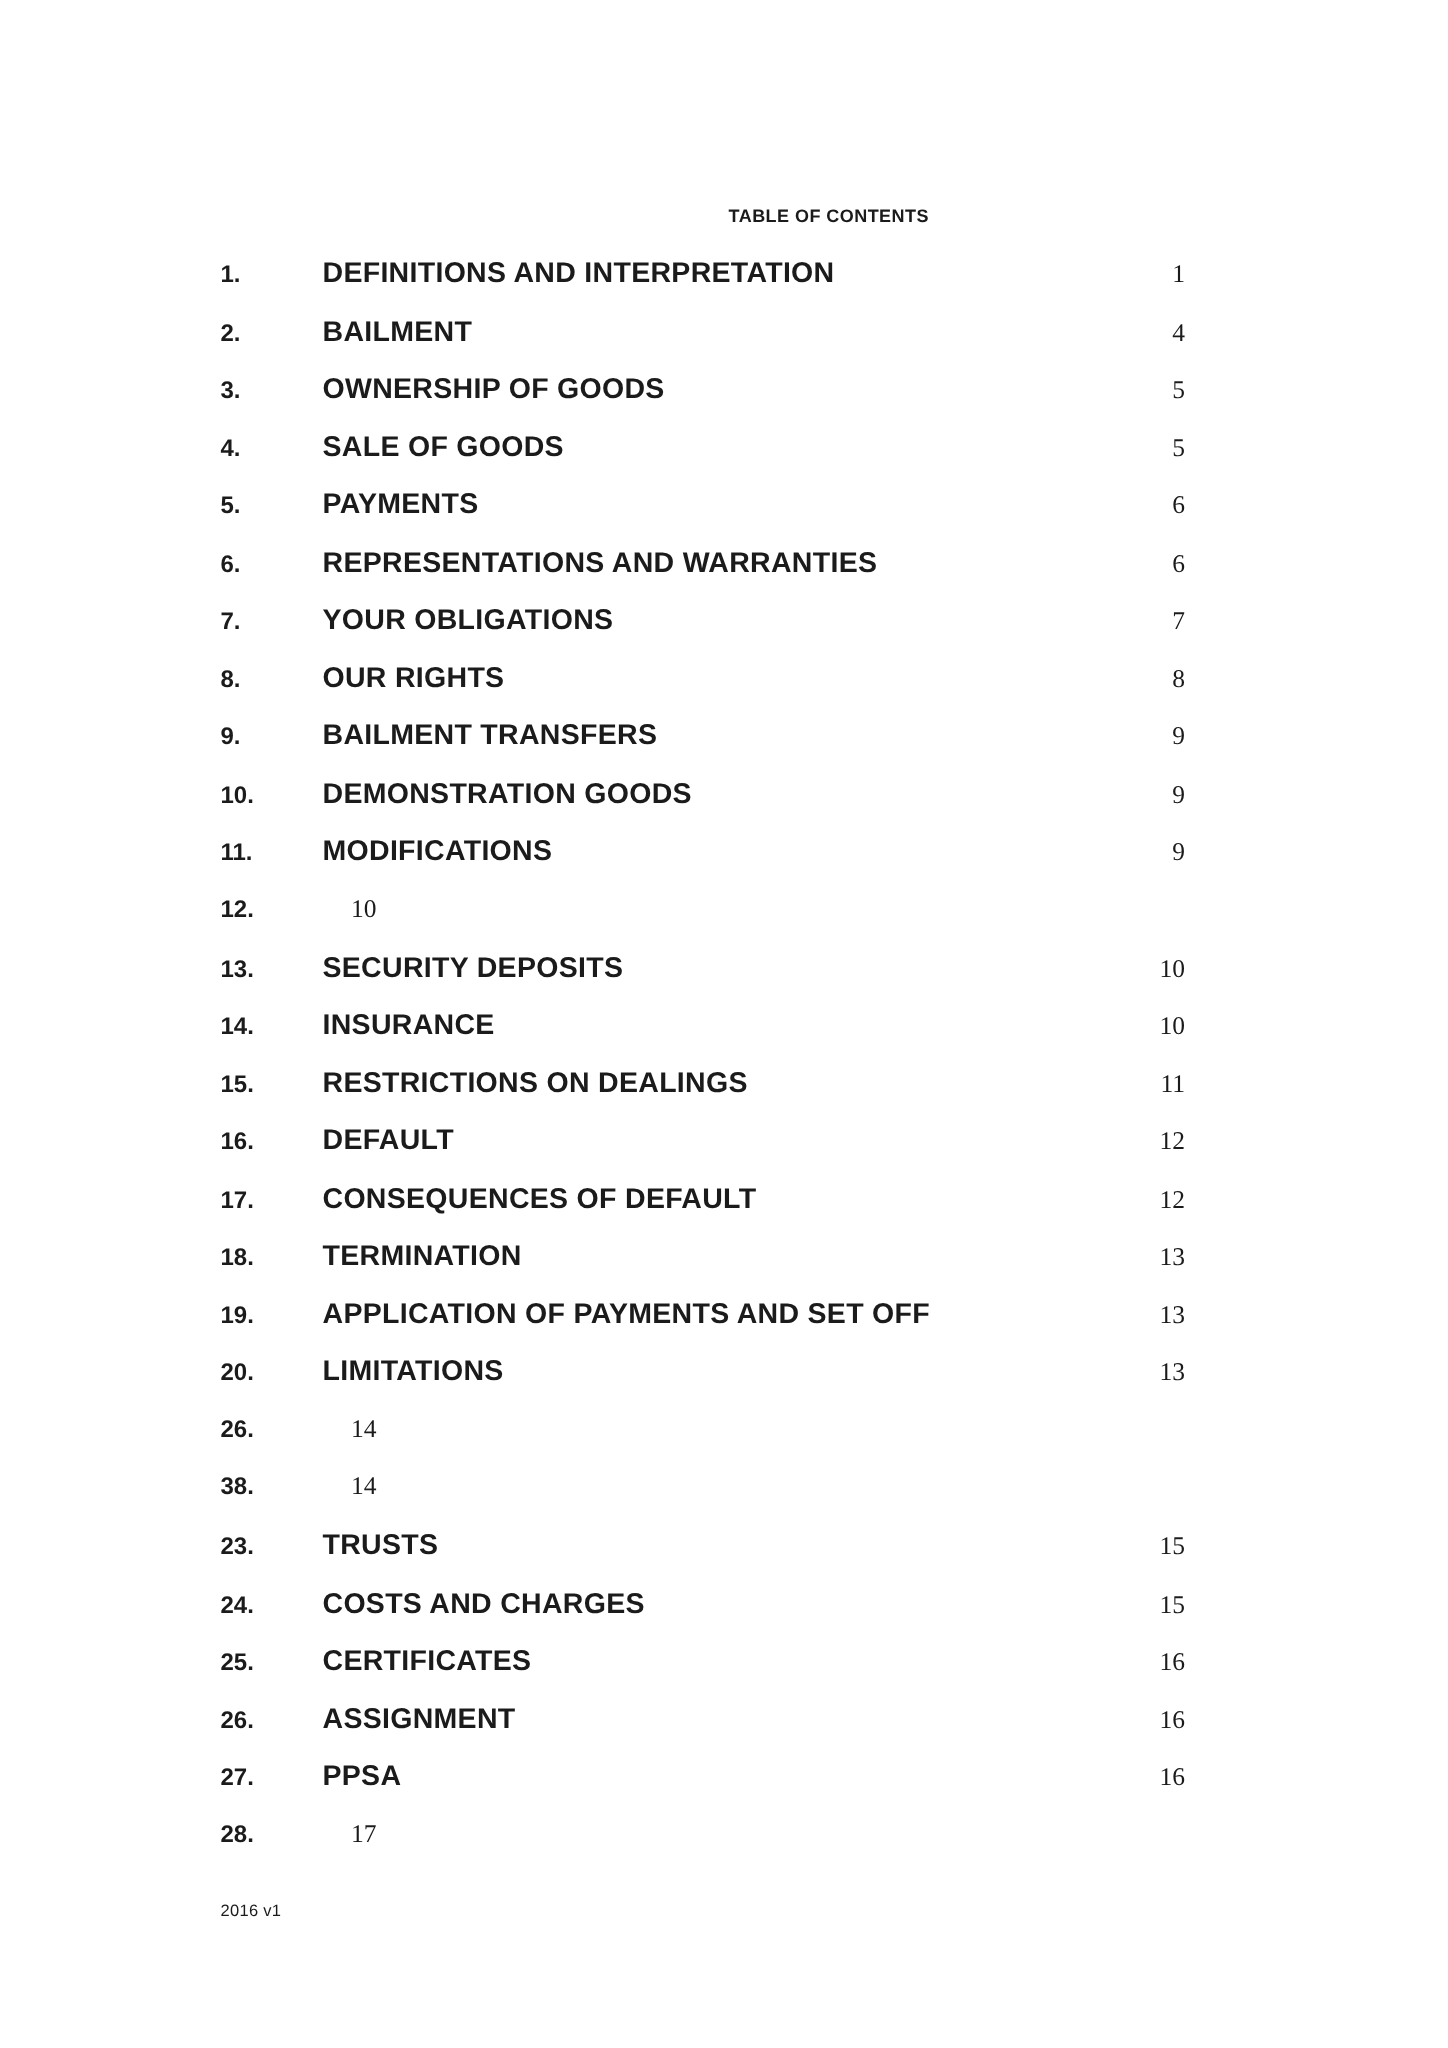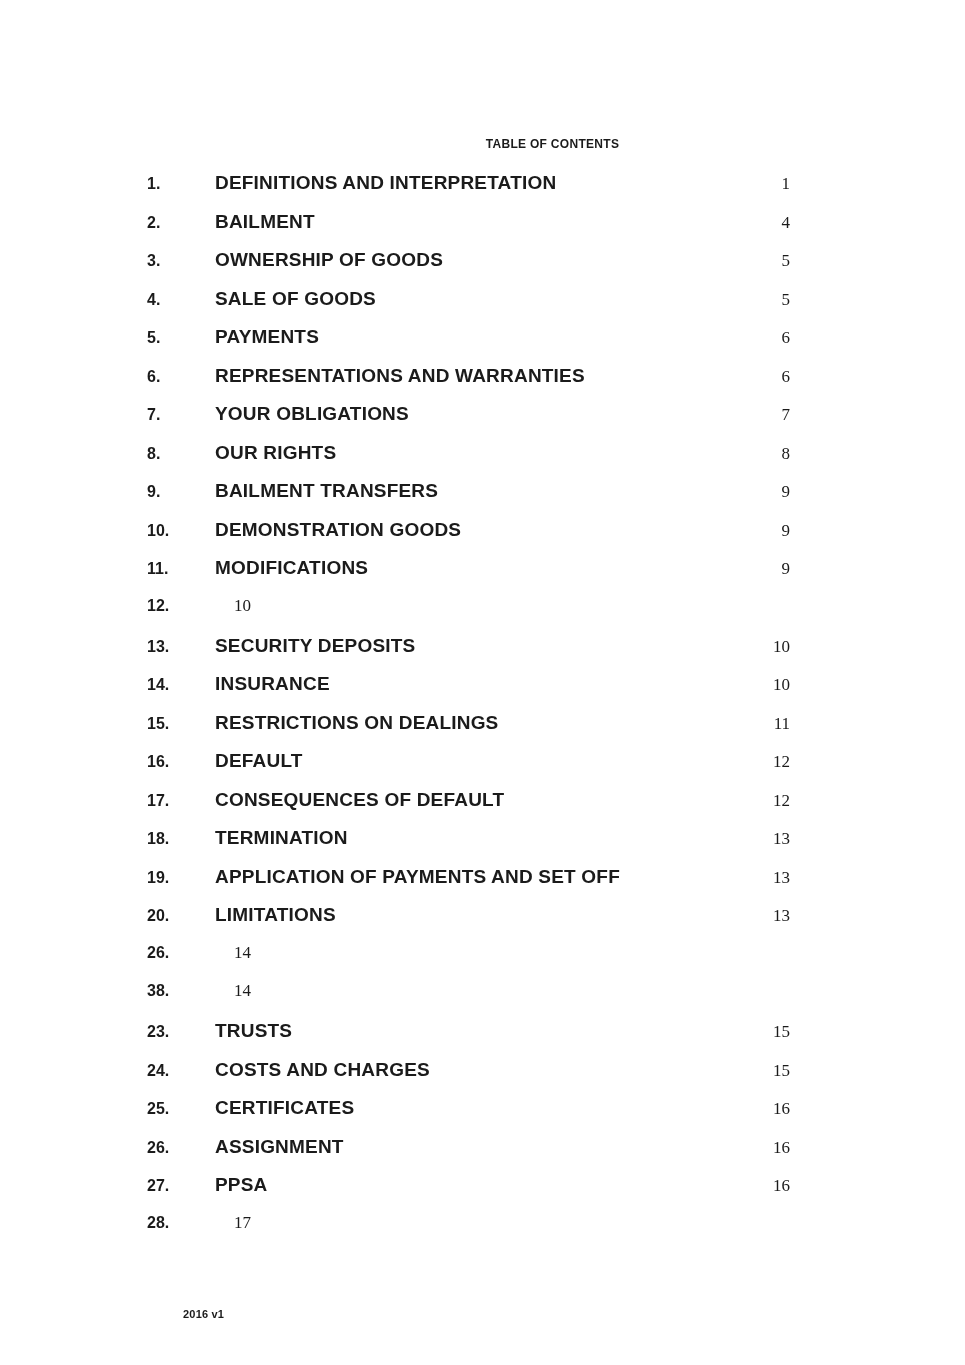--- a/index.html
+++ b/index.html
@@ -53,25 +53,24 @@
   .toc-page {
     flex: 0 0 36px;
     font-family: "Liberation Serif", serif;
     font-weight: normal;
     font-size: 17px;
     text-align: right;
   }
   .footer {
     position: absolute;
     left: 147px;
-    top: 1308px;
+    top: 1268px;
     font-size: 11px;
-    font-weight: bold;
+    font-weight: normal;
     letter-spacing: 0.2px;
-    margin-left: 36px;
   }
 </style>
 </head>
 <body>
 
 <div class="page">
   <div class="doc-title">TABLE OF CONTENTS</div>
 
   <div class="toc" id="toc-list">
   <div class="toc-row">

